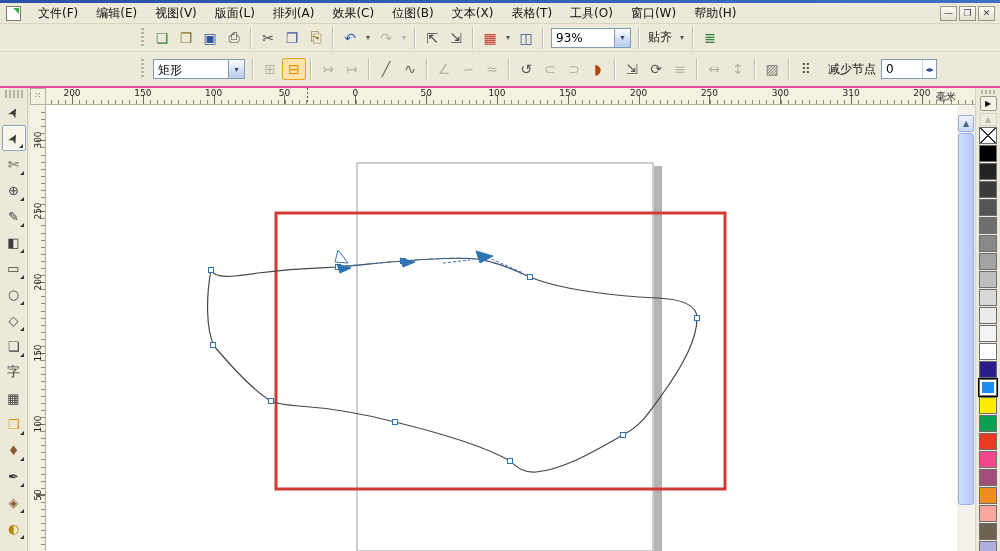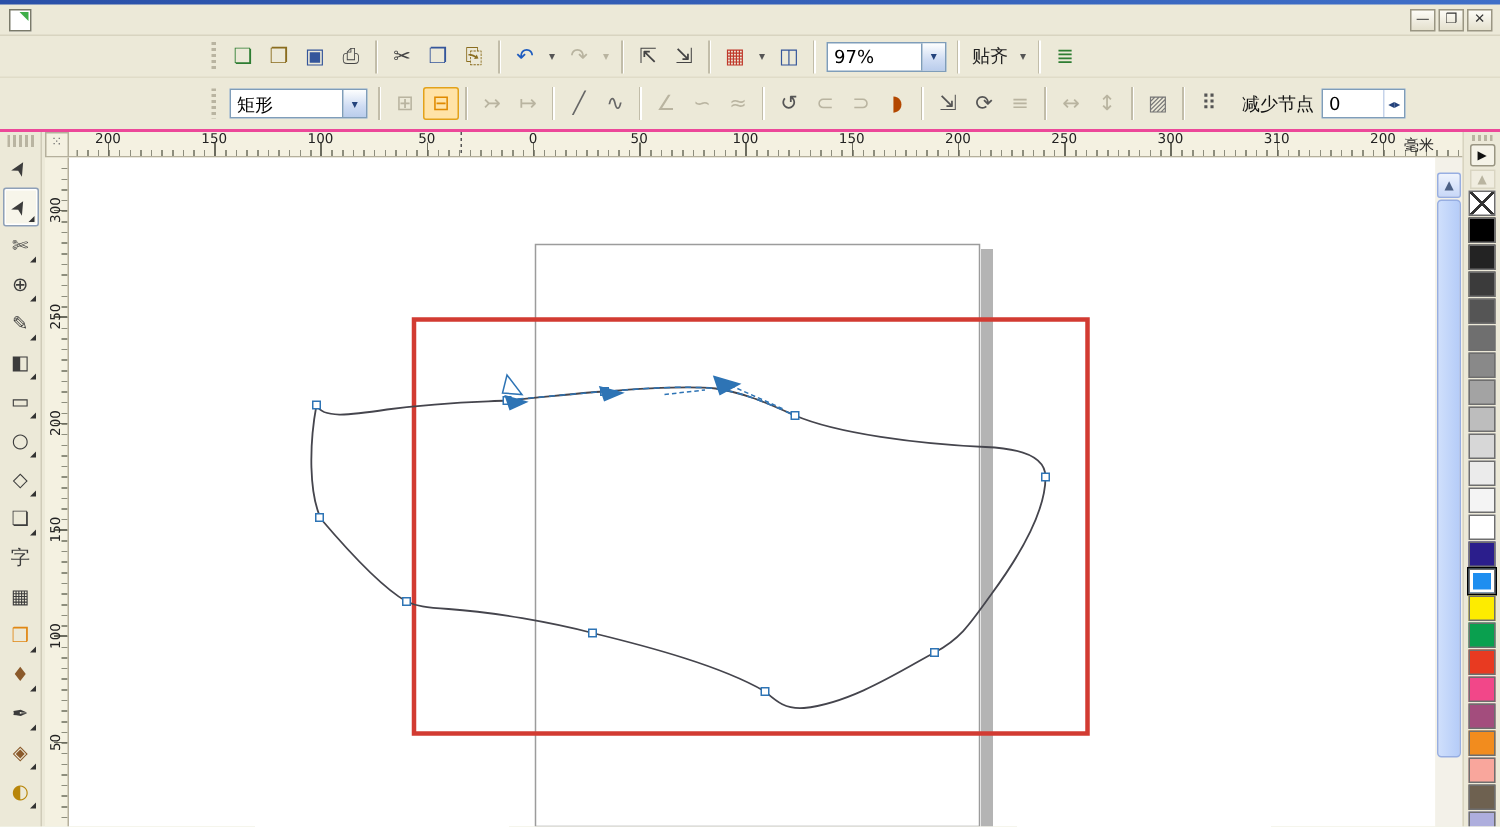--- a/index.html
+++ b/index.html
@@ -108,20 +108,34 @@
   .swatch.sel { outline:1px solid #000; box-shadow:inset 0 0 0 2px #fff; }
 </style>
 </head>
 <body>
 
 <div id="app">
   <div id="title-strip"></div>
 
   <div id="menubar">
     <div id="app-icon"></div>
+    <div id="menu-items" style="display:flex;">
+        <span class="menu-item">文件(F)</span>
+        <span class="menu-item">编辑(E)</span>
+        <span class="menu-item">视图(V)</span>
+        <span class="menu-item">版面(L)</span>
+        <span class="menu-item">排列(A)</span>
+        <span class="menu-item">效果(C)</span>
+        <span class="menu-item">位图(B)</span>
+        <span class="menu-item">文本(X)</span>
+        <span class="menu-item">表格(T)</span>
+        <span class="menu-item">工具(O)</span>
+        <span class="menu-item">窗口(W)</span>
+        <span class="menu-item">帮助(H)</span>
+      </div>
     <div id="win-controls">
         <span class="win-btn">—</span>
         <span class="win-btn">❐</span>
         <span class="win-btn">✕</span>
       </div>
   </div>
 
   <div id="toolbar" class="bar">
     <div class="bar-indent"></div>
   <span class="grip"></span>
@@ -140,21 +154,21 @@
       <span class="caret dis">▾</span>
       <span class="tsep"></span>
       <span class="tb-btn" style="color: rgb(68, 68, 68);">⇱</span>
       <span class="tb-btn" style="color: rgb(68, 68, 68);">⇲</span>
       <span class="tsep"></span>
       <span class="tb-btn" style="color: rgb(192, 57, 43);">▦</span>
       <span class="caret">▾</span>
       <span class="tb-btn" style="color: rgb(53, 86, 155);">◫</span>
       <span class="tsep"></span>
       <span class="combo" style="width: 80px;">
-        <span class="combo-val">97%</span>
+        <span class="combo-val">93%</span>
         <span class="combo-btn">▾</span>
       </span>
       <span class="tsep"></span>
       <span class="tb-text">贴齐</span>
       <span class="caret">▾</span>
       <span class="tsep"></span>
       <span class="tb-btn" style="color: rgb(46, 125, 50);">≣</span>
     </div>
 
   <div id="propbar" class="bar">

